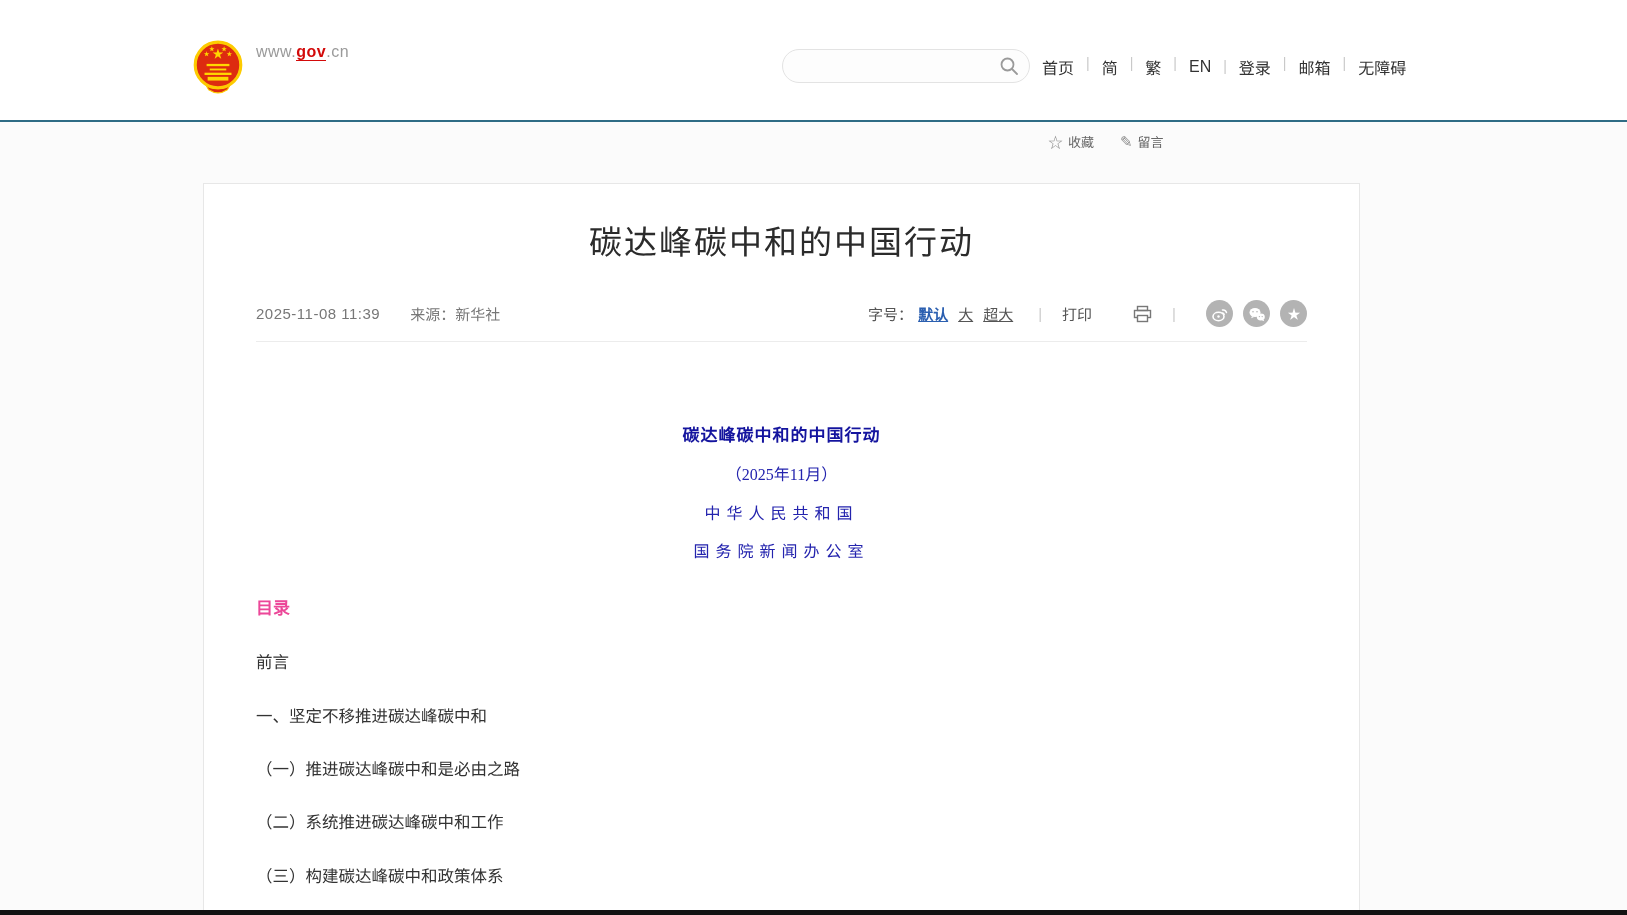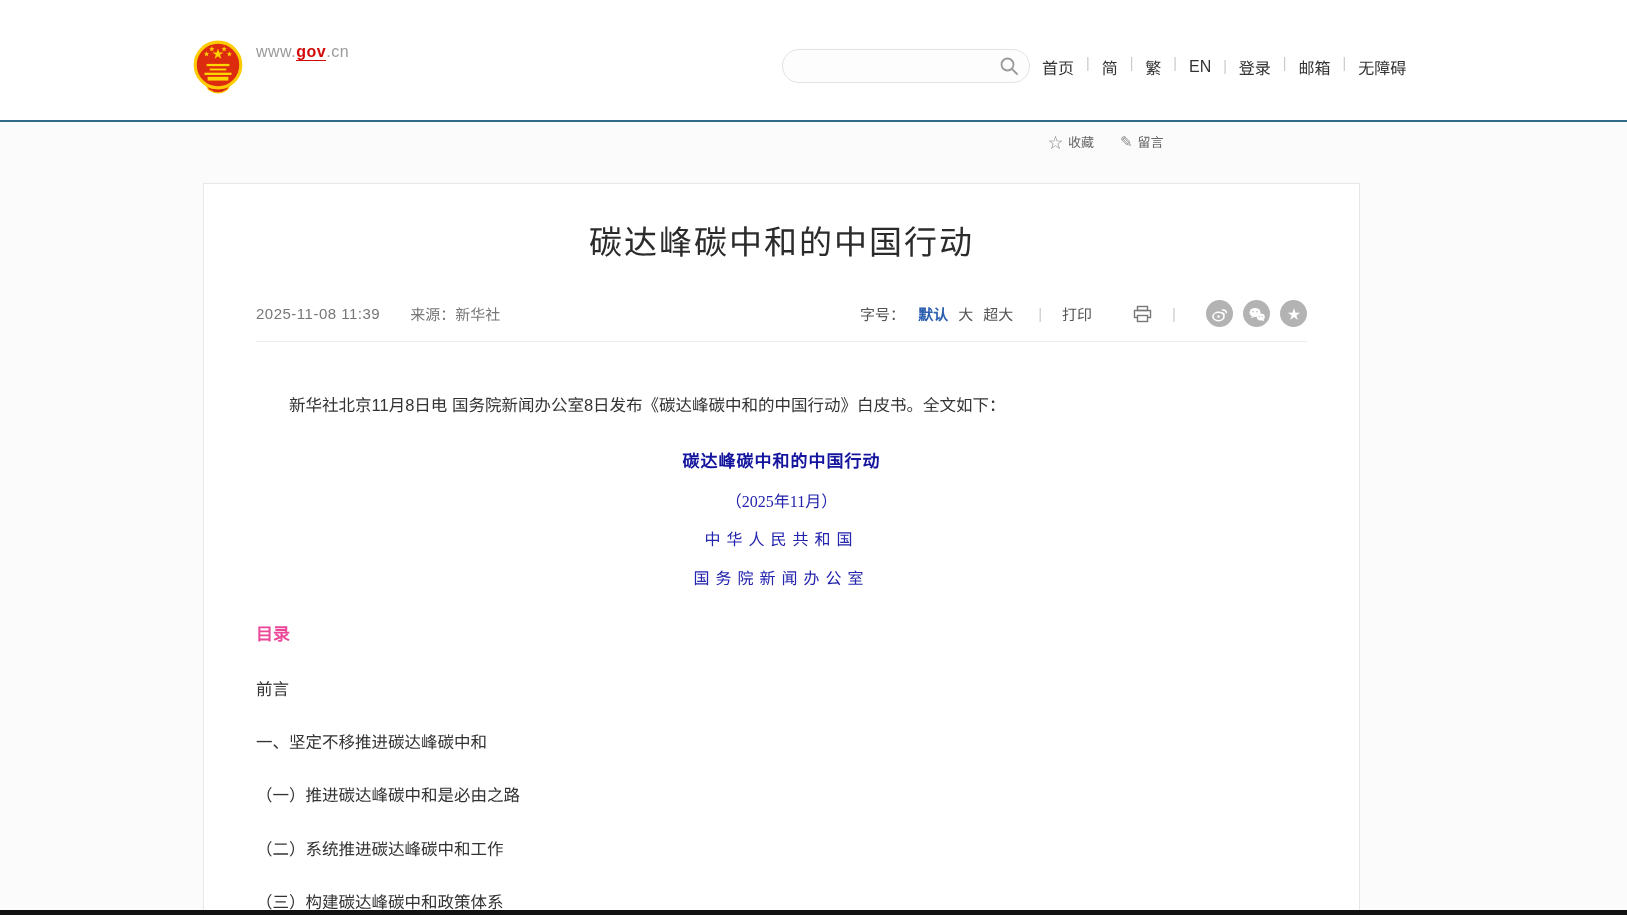--- a/index.html
+++ b/index.html
@@ -39,22 +39,22 @@
     position:absolute; left:203px; top:183px; width:1157px; height:760px;
     background:#fff; border:1px solid #e7e7e7; border-bottom:none;
   }
   .article-title { text-align:center; margin-top:32px; font-size:33px; color:#2b2b2b;
     letter-spacing:2px; font-weight:normal; }
   .meta-row { margin:36px 52px 0 52px; display:flex; justify-content:space-between; align-items:center;
     padding-bottom:14px; border-bottom:1px solid #ececec; font-size:15px; color:#777; }
   .meta-left { display:flex; align-items:center; }
   .meta-left .date { letter-spacing:0.5px; margin-right:30px; }
   .meta-right { display:flex; align-items:center; color:#555; }
-  .meta-right .fs-label { margin-right:8px; }
-  .fs-opt { margin:0 5px; cursor:pointer; }
+  .meta-right .fs-label { }
+  .fs-opt { margin:0 5px; cursor:pointer;text-decoration:underline; }
   .fs-opt.active { color:#2b5fb0; font-weight:bold; }
   .meta-sep { color:#ccc; margin:0 20px; }
   .print-wrap { display:flex; align-items:center; cursor:pointer;gap:35px; }
   .print-wrap svg { margin-left:6px; }
   .share-icons { display:flex; align-items:center; }
   .share-circle { width:27px; height:27px; border-radius:50%; background:#b3b3b3;
     display:flex; align-items:center; justify-content:center; margin-left:10px; cursor:pointer; }
   
   .article-body { margin:0 52px; padding-top:50px; font-size:16.5px; line-height:1.6; color:#333; }
   .intro-p { text-indent:2em; }
@@ -186,21 +186,20 @@
         <span class="share-circle">
           <svg width="18" height="18" viewBox="0 0 18 18">
             <text x="9" y="13.5" font-size="13" fill="#fff" text-anchor="middle">★</text>
           </svg>
         </span>
       </span>
     </div>
   </div>
 
   <div class="article-body">
-    <p class="intro-p">新华社北京11月8日电 国务院新闻办公室8日发布《碳达峰碳中和的中国行动》白皮书。全文如下：</p>
 
     <div class="doc-head">
       <div class="doc-title">碳达峰碳中和的中国行动</div>
       <div class="doc-sub">（2025年11月）</div>
       <div class="doc-org">中华人民共和国</div>
       <div class="doc-org">国务院新闻办公室</div>
     </div>
 
     <div class="toc-title">目录</div>
     <p class="toc-line">前言</p>

